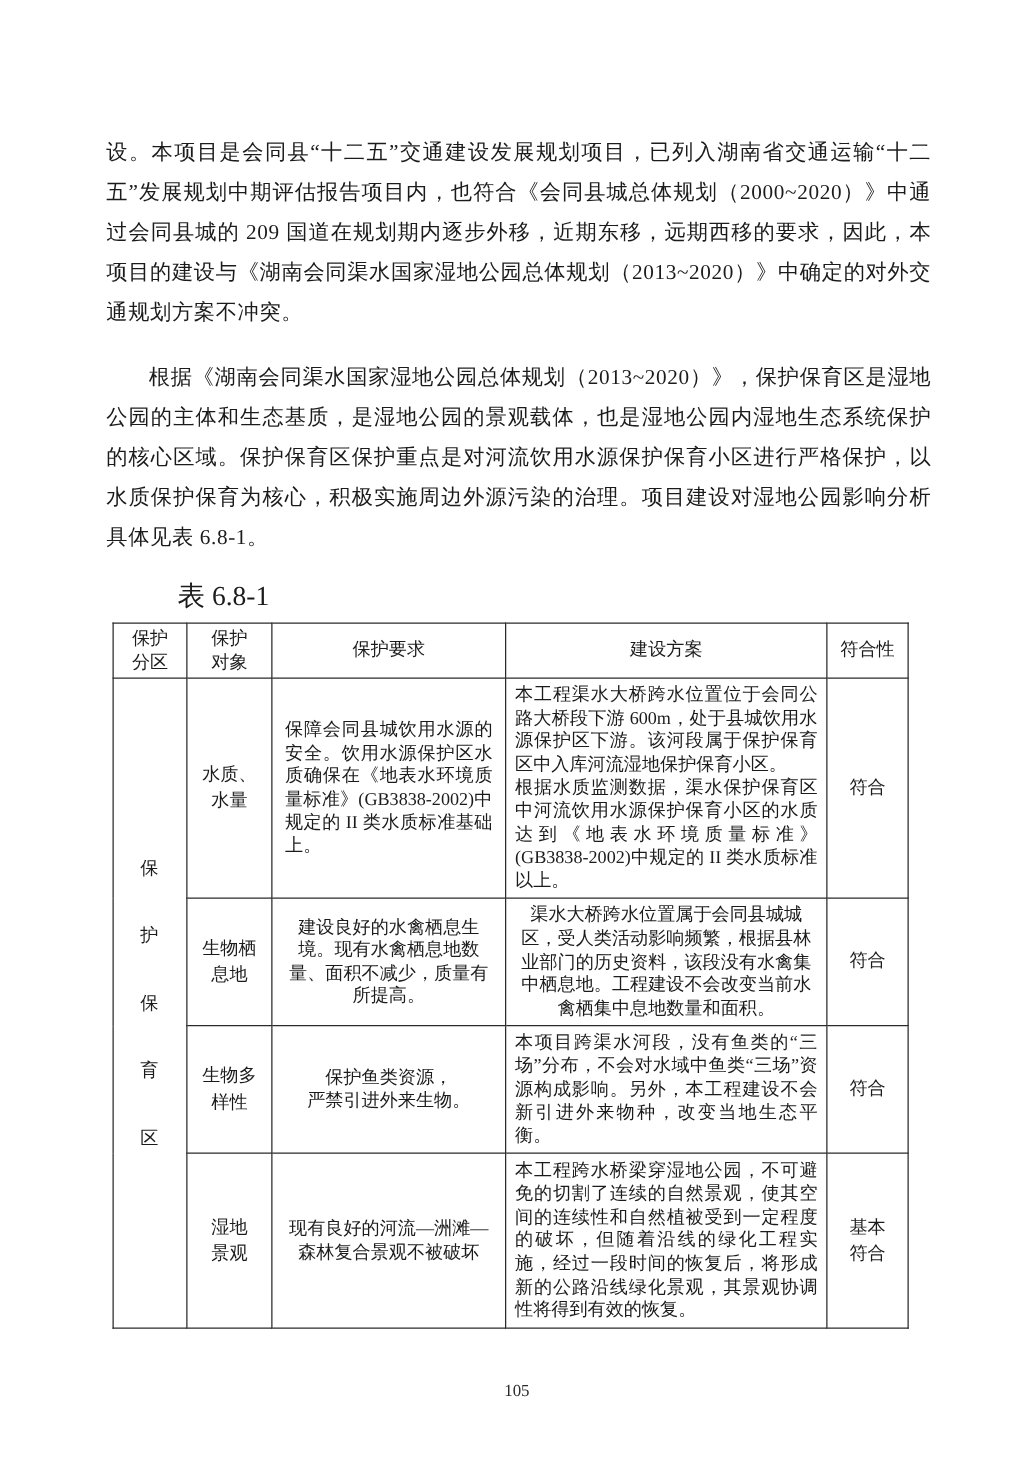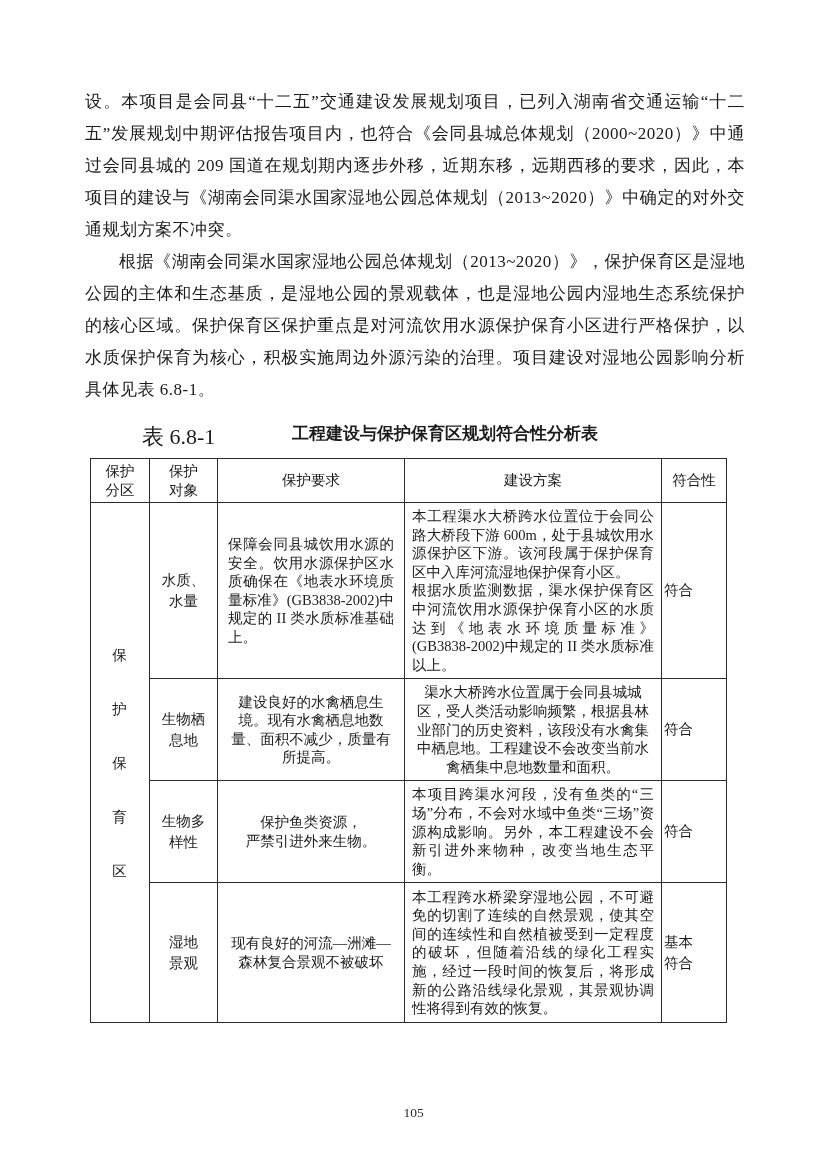--- a/index.html
+++ b/index.html
@@ -16,20 +16,21 @@
   }
   .content {
     padding: 86px 82px 0 85px;
   }
   .para {
     font-size: 17px;
     line-height: 32px;
     text-align: justify;
     letter-spacing: 0.5px;
     white-space: pre-line;
+    margin-top: 20px;
   }
   .para.indent { text-indent: 2em; }
 
   .caption-row {
     position: relative;
     margin: 16px 0 10px 0;
     height: 26px;
   }
   .caption-label {
     position: absolute;
@@ -86,21 +87,21 @@
     line-height: 18.5px;
     padding: 4px 10px;
   }
   td.plan {
     line-height: 18.6px;
     padding: 4px 7px;
     text-align: justify;
     border-radius: 29px;
   }
   td.conf {
-    text-align: left;
+    text-align: center;
     line-height: 21px;
     padding: 2px;
   }
   tbody tr:nth-child(1) { height: 167px; }
   tbody tr:nth-child(2) { height: 95px; }
   tbody tr:nth-child(3) { height: 95px; }
   tbody tr:nth-child(4) { height: 140px; }
   tbody tr:nth-child(1) td.req { text-align: justify; }
   tbody tr:nth-child(n+2) td.req { text-align: center; }
   tbody tr:nth-child(2) td.plan { text-align: center; }
@@ -121,21 +122,20 @@
 <div class="page">
   <div class="content">
 
     <p class="para">设。本项目是会同县“十二五”交通建设发展规划项目，已列入湖南省交通运输“十二五”发展规划中期评估报告项目内，也符合《会同县城总体规划（2000~2020）》中通过会同县城的 209 国道在规划期内逐步外移，近期东移，远期西移的要求，因此，本项目的建设与《湖南会同渠水国家湿地公园总体规划（2013~2020）》中确定的对外交通规划方案不冲突。</p>
 
 
     <p class="para indent">根据《湖南会同渠水国家湿地公园总体规划（2013~2020）》，保护保育区是湿地公园的主体和生态基质，是湿地公园的景观载体，也是湿地公园内湿地生态系统保护的核心区域。保护保育区保护重点是对河流饮用水源保护保育小区进行严格保护，以水质保护保育为核心，积极实施周边外源污染的治理。项目建设对湿地公园影响分析具体见表 6.8-1。</p>
 
     <div class="caption-row">
       <span class="caption-label">表 6.8-1</span>
-      <span class="caption-title">工程建设与保护保育区规划符合性分析表</span>
     </div>
 
     <table class="analysis">
       <colgroup>
         <col class="c1">
           <col class="c2">
           <col class="c3">
           <col class="c4">
           <col class="c5">
       </colgroup>

